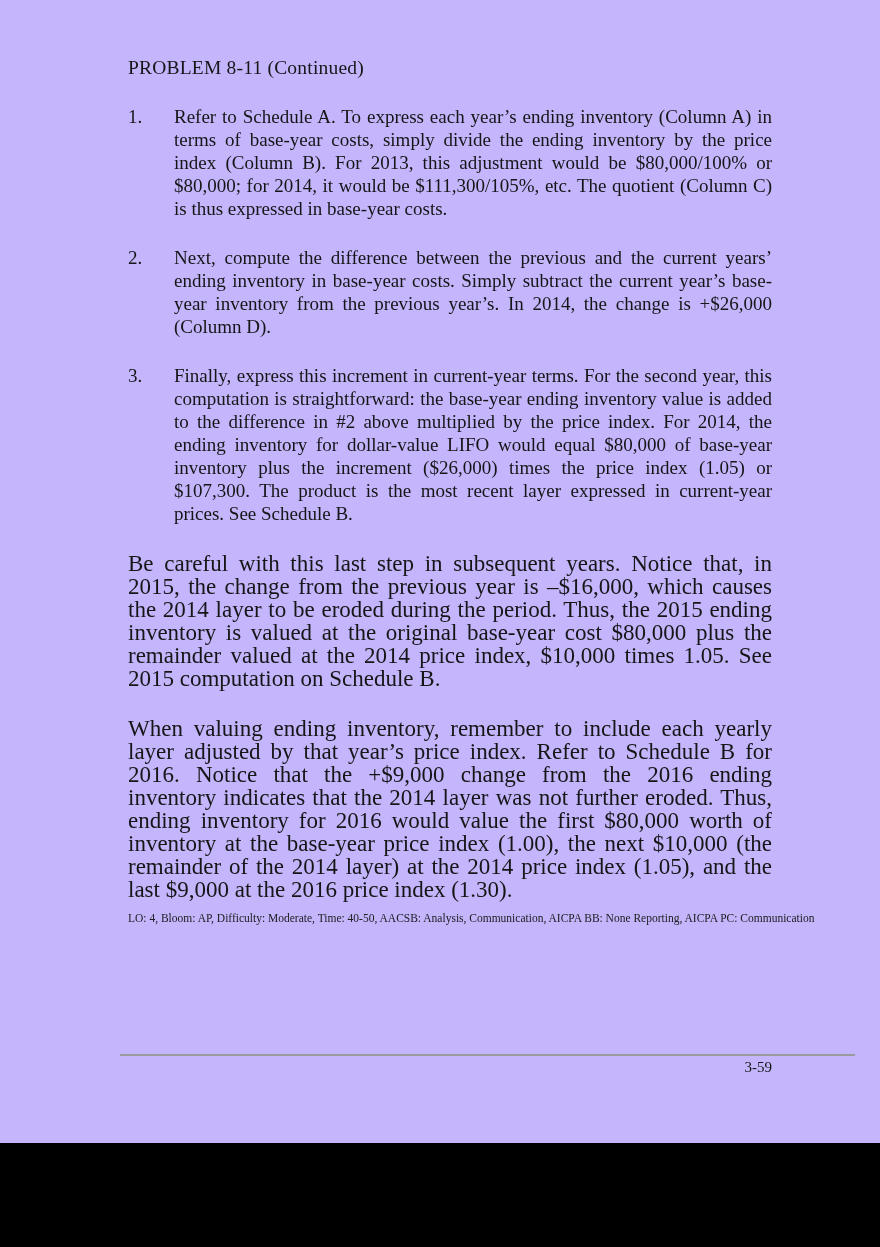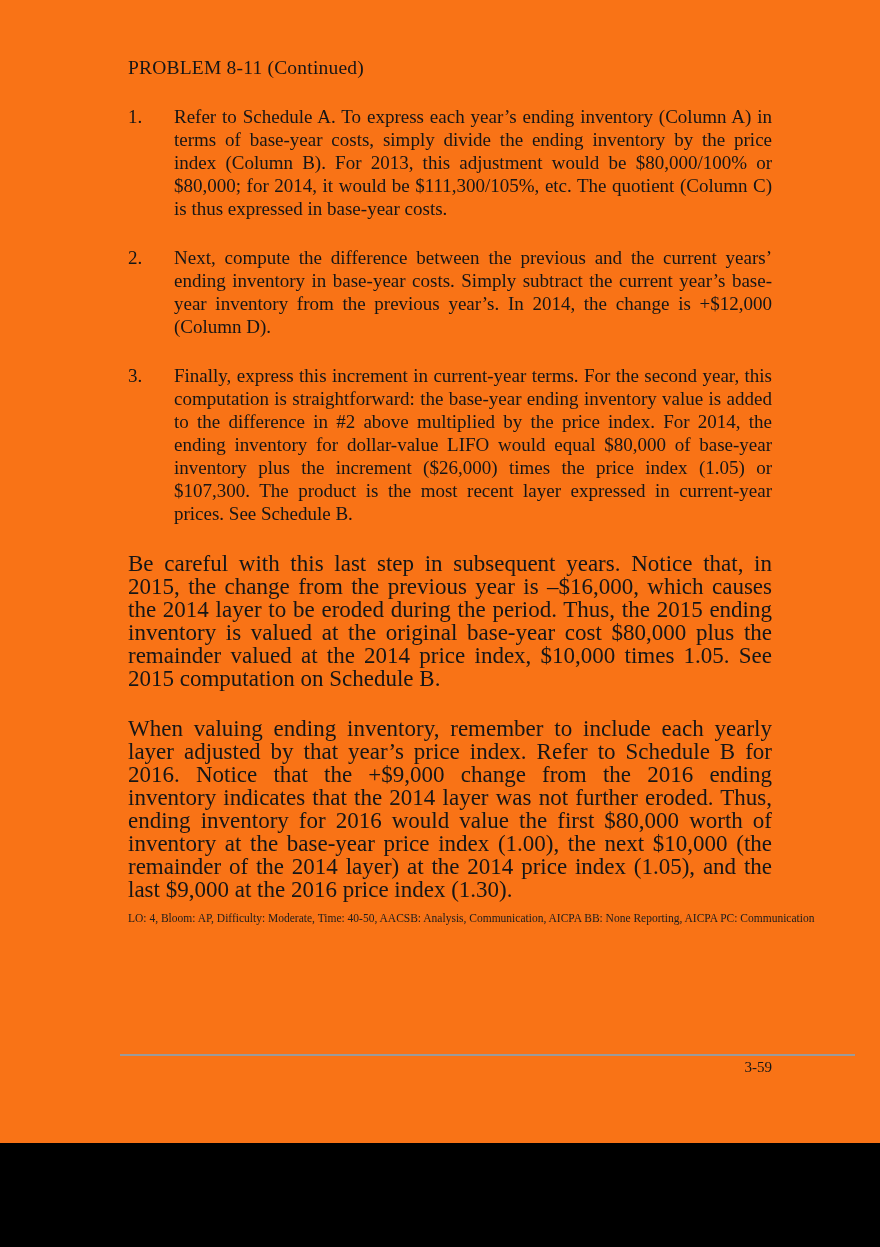--- a/index.html
+++ b/index.html
@@ -1,20 +1,20 @@
 <!DOCTYPE html>
 <html><head>
 <meta charset="utf-8">
 <style>
   html, body { margin: 0; padding: 0; background: #ffffff; }
   .page {
     position: relative;
     width: 880px;
     height: 1247px;
-    background: #f97316;
+    background: #c4b5fd;
     overflow: hidden;
     font-family: "Liberation Serif", "DejaVu Serif", serif;
     color: #161616;
   }
   .content {
     position: absolute;
     left: 128px;
     top: 56px;
     width: 644px;
   }
@@ -85,21 +85,21 @@
     <div class="title">PROBLEM 8-11 (Continued)</div>
 
     <div id="numbered-list">
   <div class="num-item">
     <span class="num">1.</span>
     <span class="itm-text">Refer to Schedule A. To express each year’s ending inventory (Column A) in terms of base-year costs, simply divide the ending inventory by the price index (Column B). For 2013, this adjustment would be $80,000/100% or $80,000; for 2014, it would be $111,300/105%, etc. The quotient (Column C) is thus expressed in base-year costs.</span>
   </div>
 
   <div class="num-item">
     <span class="num">2.</span>
-    <span class="itm-text">Next, compute the difference between the previous and the current years’ ending inventory in base-year costs. Simply subtract the current year’s base-year inventory from the previous year’s. In 2014, the change is +$12,000 (Column D).</span>
+    <span class="itm-text">Next, compute the difference between the previous and the current years’ ending inventory in base-year costs. Simply subtract the current year’s base-year inventory from the previous year’s. In 2014, the change is +$26,000 (Column D).</span>
   </div>
 
   <div class="num-item">
     <span class="num">3.</span>
     <span class="itm-text">Finally, express this increment in current-year terms. For the second year, this computation is straightforward: the base-year ending inventory value is added to the difference in #2 above multiplied by the price index. For 2014, the ending inventory for dollar-value LIFO would equal $80,000 of base-year inventory plus the increment ($26,000) times the price index (1.05) or $107,300. The product is the most recent layer expressed in current-year prices. See Schedule B.</span>
   </div>
 </div>
 
     <div id="body-paragraphs">
   <div class="para">Be careful with this last step in subsequent years. Notice that, in 2015, the change from the previous year is –$16,000, which causes the 2014 layer to be eroded during the period. Thus, the 2015 ending inventory is valued at the original base-year cost $80,000 plus the remainder valued at the 2014 price index, $10,000 times 1.05. See 2015 computation on Schedule B.</div>

